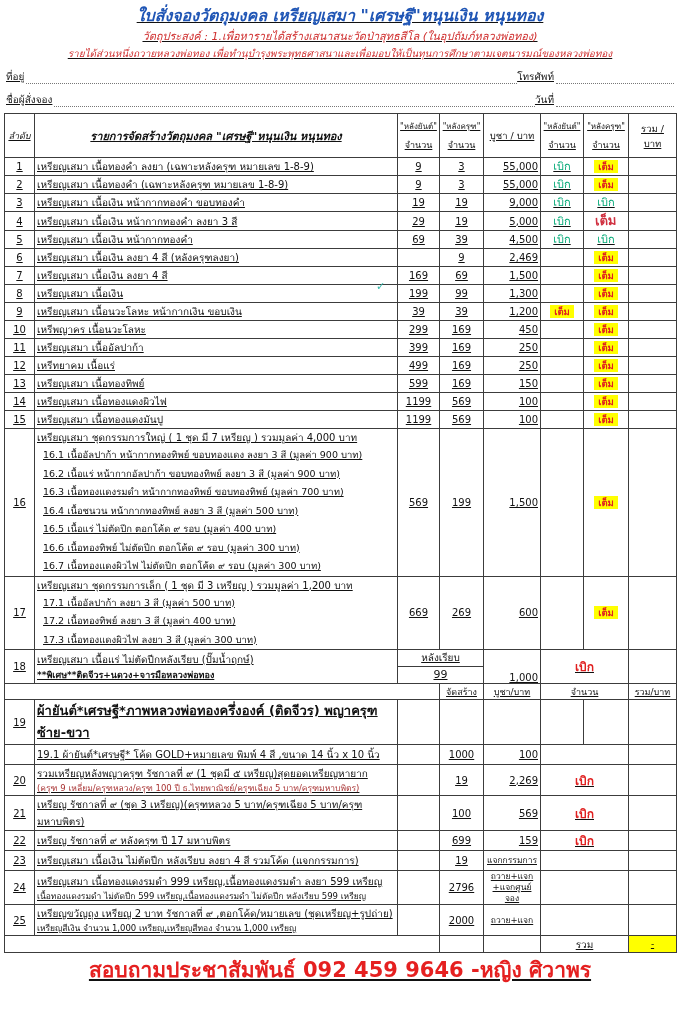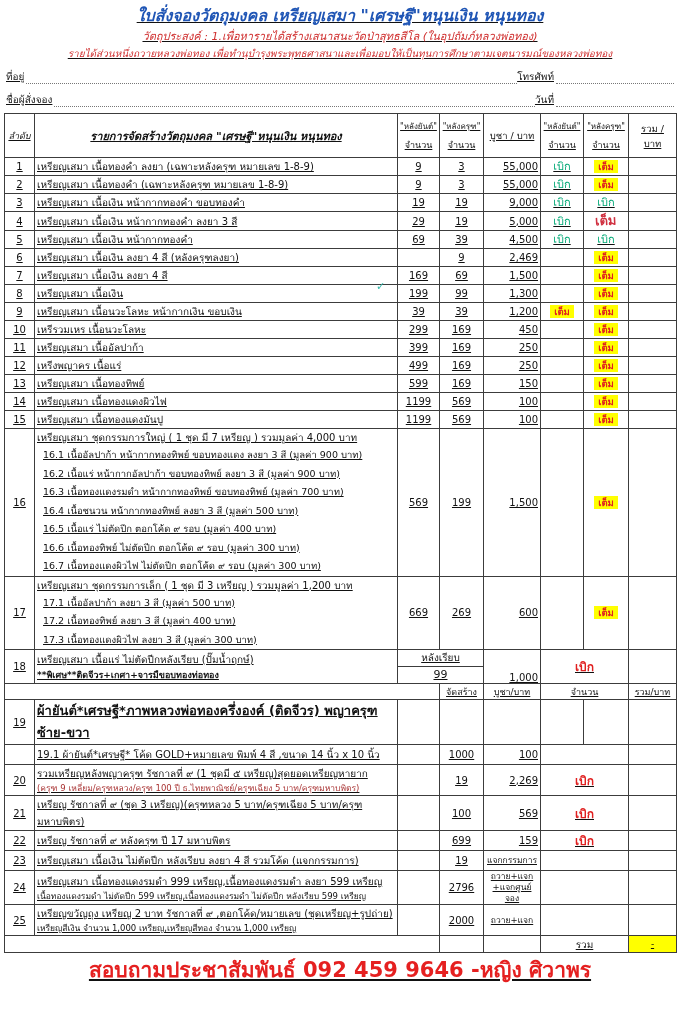--- a/index.html
+++ b/index.html
@@ -356,21 +356,21 @@
           <td class="c-st">
             <div class="mainline"><span class="st-y">เต็ม</span></div>
           </td>
           <td></td>
         </tr>
         <tr class="r-item">
           <td class="c-no">
             <div class="mainline">10</div>
           </td>
           <td class="c-desc">
-            <div class="mainline">เหรีรวมเหร เนื้อนวะโลหะ</div>
+            <div class="mainline">เหรีพญาคร เนื้อนวะโลหะ</div>
           </td>
           <td class="c-num">
             <div class="mainline">299</div>
           </td>
           <td class="c-num">
             <div class="mainline">169</div>
           </td>
           <td class="c-price">
             <div class="mainline">450</div>
           </td>
@@ -404,21 +404,21 @@
           <td class="c-st">
             <div class="mainline"><span class="st-y">เต็ม</span></div>
           </td>
           <td></td>
         </tr>
         <tr class="r-item">
           <td class="c-no">
             <div class="mainline">12</div>
           </td>
           <td class="c-desc">
-            <div class="mainline">เหรีงพญาคร เนื้อแร่</div>
+            <div class="mainline">เหรีทยาคม เนื้อแร่</div>
           </td>
           <td class="c-num">
             <div class="mainline">499</div>
           </td>
           <td class="c-num">
             <div class="mainline">169</div>
           </td>
           <td class="c-price">
             <div class="mainline">250</div>
           </td>
@@ -559,21 +559,21 @@
             <div class="mainline"><span class="st-y">เต็ม</span></div>
           </td>
           <td></td>
         </tr>
         <tr class="r-item">
           <td class="c-no top">
             <div class="mainline">18</div>
           </td>
           <td class="c-desc top">
             <div class="mainline">เหรียญเสมา เนื้อแร่ ไม่ตัดปีกหลังเรียบ (ปั๊มน้ำฤกษ์)</div>
-            <div class="small-note">**พิเศษ**ติดจีวร+เกศา+จารมืขอบทองท่อทอง</div>
+            <div class="small-note">**พิเศษ**ติดจีวร+นดวง+จารมือหลวงพ่อทอง</div>
           </td>
           <td colspan="2" style="padding: 0px;">
             <div class="r18-inner">หลังเรียบ</div>
             <div class="r18-qty">99</div>
           </td>
           <td class="c-price" style="vertical-align: bottom;">1,000</td>
           <td class="c-st" colspan="2"><span class="st-r">เบิก</span></td>
           <td></td>
         </tr>
         <tr class="sep">

